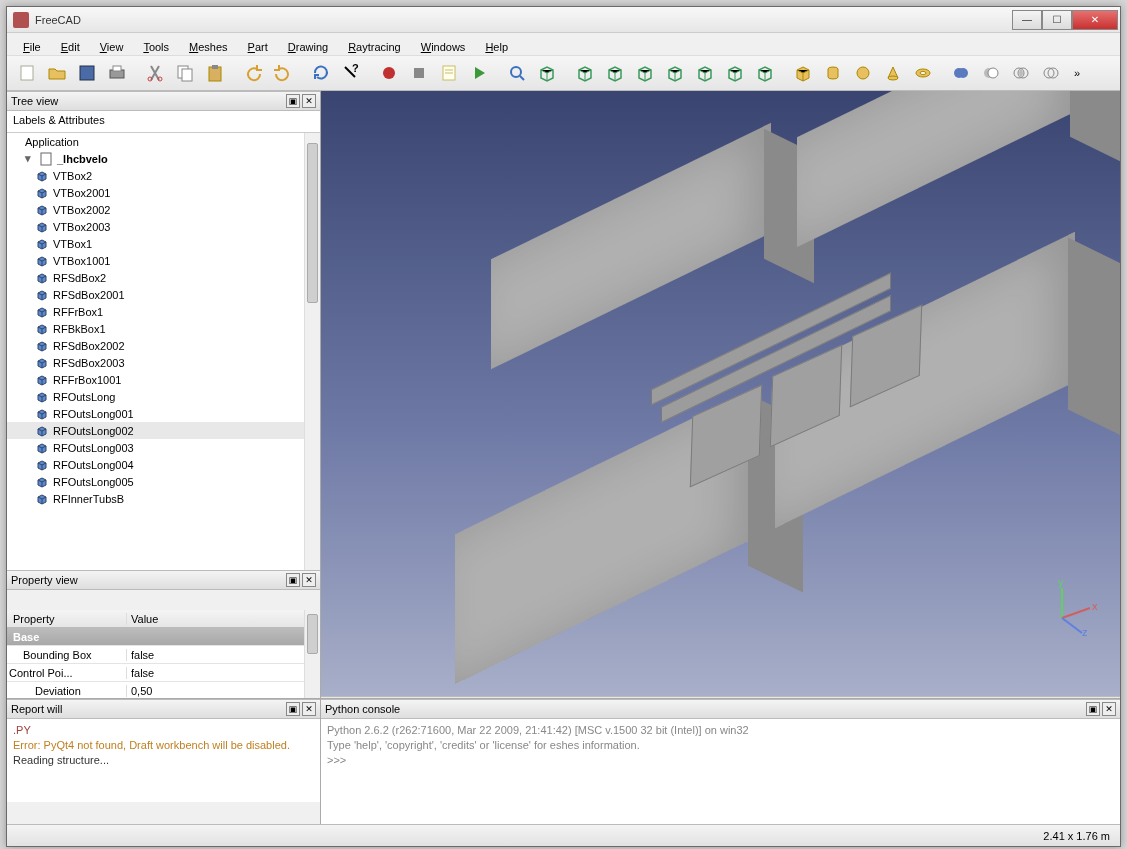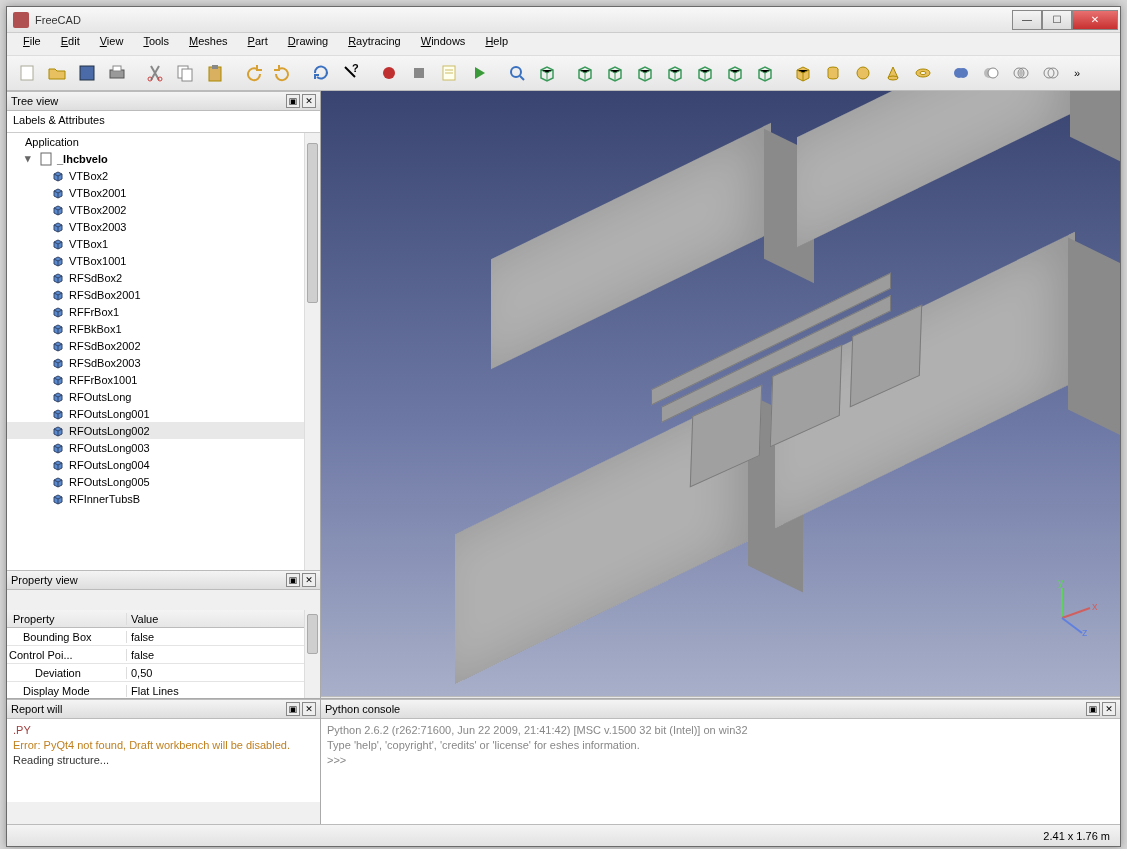--- a/index.html
+++ b/index.html
@@ -4,37 +4,37 @@
 <style>
 * { box-sizing: border-box; margin: 0; padding: 0; font-family: "Segoe UI", Tahoma, sans-serif; font-size: 11px; }
 body { width: 1127px; height: 849px; background: #d6d6d6; overflow: hidden; }
 .window { position: absolute; top: 6px; left: 6px; right: 6px; bottom: 2px; background: #f0f0f0; border: 1px solid #6a6a6a; display: flex; flex-direction: column; box-shadow: 0 0 8px rgba(0,0,0,.3);}
 .titlebar { height: 26px; background: linear-gradient(#f8f8f8,#e6e6e6); display: flex; align-items: center; padding: 0 2px 0 6px; border-bottom: 1px solid #ccc;}
 .titlebar .icon { width: 16px; height: 16px; background: #b05050; border-radius: 2px; margin-right: 6px; }
 .titlebar .title { flex: 1; color: #333; }
 .winbtns { display: flex; gap: 0; }
 .winbtn { width: 30px; height: 20px; border: 1px solid #888; background: linear-gradient(#f4f4f4,#dcdcdc); display:flex; align-items:center; justify-content:center; font-size:10px; color:#333; }
 .winbtn.close { background: linear-gradient(#e87070,#c83030); color:#fff; width:46px;}
-.menubar { height: 22px; display: flex; align-items: flex-start; padding: 0 8px; gap: 4px; background:#f0f0f0; }
+.menubar { height: 22px; display: flex; align-items: flex-end; padding: 0 8px; gap: 4px; background:#f0f0f0; }
 .menubar span { padding: 2px 8px; color:#000; }
 .menubar span u { text-decoration: underline; }
 .toolbar { height: 36px; background: linear-gradient(#f6f6f6,#e6e6e6); display: flex; align-items: center; padding: 0 6px; gap: 2px; border-top:1px solid #ddd; border-bottom:1px solid #bbb;}
 .tbtn, .tsep { width: 28px; height: 28px; border: 1px solid transparent; border-radius:2px; display:flex; align-items:center; justify-content:center; }
 .tsep { width: 6px; border:none; }
 .tbtn svg { width:20px; height:20px; }
 .main { flex: 1; display: flex; min-height: 0; }
 .leftcol { width: 314px; display:flex; flex-direction:column; border-right:1px solid #aaa;}
 .panelhdr { height:20px; background: linear-gradient(#f4f4f4,#dedede); border-bottom:1px solid #bbb; border-top:1px solid #bbb; display:flex; align-items:center; padding:0 4px; position:relative;}
 .panelhdr .flt { margin-left:auto; display:flex; gap:2px;}
 .pbtn { width:14px; height:14px; border:1px solid #888; background:#eee; display:flex;align-items:center;justify-content:center; font-size:9px; line-height:1;}
 .treefilter { height:22px; background:#fff; border-bottom:1px solid #ccc; padding:3px 6px; color:#000;}
 .tree { flex:1; overflow-y:auto; background:#fff; font-size:11px; position:relative;}
 .tree-node { padding:1px 0 1px 4px; white-space:nowrap; display:flex; align-items:center; gap:4px; height:17px;}
 .tree-node.l1 { padding-left: 18px; font-weight:bold;}
-.tree-node.l2 { padding-left: 44px; }
+.tree-node.l2 { padding-left: 28px; }
 .tree-node.sel { background:#e8e8e8;}
 .tree-arrow { width:10px; color:#666; }
 .tree-icon { width:14px; height:14px; display:inline-flex; align-items:center; justify-content:center;}
 .tree-icon.doc svg rect{ fill:#fff; stroke:#666;}
 .tree-icon.part svg{ }
 .scroll-y { position:absolute; right:0; top:0; bottom:0; width:16px; background:#f0f0f0; border-left:1px solid #ddd;}
 .scroll-y .thumb{ position:absolute; left:2px; right:2px; background:#cfcfcf; border:1px solid #aaa; border-radius:2px;}
 .propview { height: 150px; display:flex; flex-direction:column;}
 .propgrid { flex:1; overflow:hidden; background:#fff; position:relative;margin-top:20px;}
 .pg-hdr,.pg-row { display:flex; height:18px; align-items:center; border-bottom:1px solid #e4e4e4;}
@@ -452,20 +452,24 @@
           <div class="flt">
             <div class="pbtn">▣</div>
             <div class="pbtn">✕</div>
           </div>
         </div>
         <div class="propgrid">
           <div class="pg-hdr">
             <div class="pg-col1">Property</div>
             <div class="pg-col2">Value</div>
           </div>
+          <div class="pg-row pg-group">
+            <div class="pg-col1" style="border-right:none;">Base</div>
+            <div class="pg-col2"></div>
+          </div>
           <div id="pg-rows">
               <div class="pg-row">
                 <div class="pg-col1" style="padding-left:16px">Bounding Box</div>
                 <div class="pg-col2">false</div>
               </div>
               <div class="pg-row">
                 <div class="pg-col1" style="padding-left:2px">Control Poi...</div>
                 <div class="pg-col2">false</div>
               </div>
               <div class="pg-row">
@@ -542,21 +546,21 @@
         </div>
         <div class="bot-right">
           <div class="panelhdr">
             <span>Python console</span>
             <div class="flt">
               <div class="pbtn">▣</div>
               <div class="pbtn">✕</div>
             </div>
           </div>
           <div class="console" id="python-lines">
-              <div class="gray">Python 2.6.2 (r262:71600, Jun 22 2009, 21:41:42) [MSC v.1500 32 bit (Intel)] on win32</div>
+              <div class="gray">Python 2.6.2 (r262:71600, Mar 22 2009, 21:41:42) [MSC v.1500 32 bit (Intel)] on win32</div>
               <div class="gray">Type 'help', 'copyright', 'credits' or 'license' for eshes information.</div>
               <div class="gray">&gt;&gt;&gt;</div>
             </div>
         </div>
       </div>
     </div>
   </div>
 
   <div class="statusbar">
     <span class="right">2.41 x 1.76 m</span>

